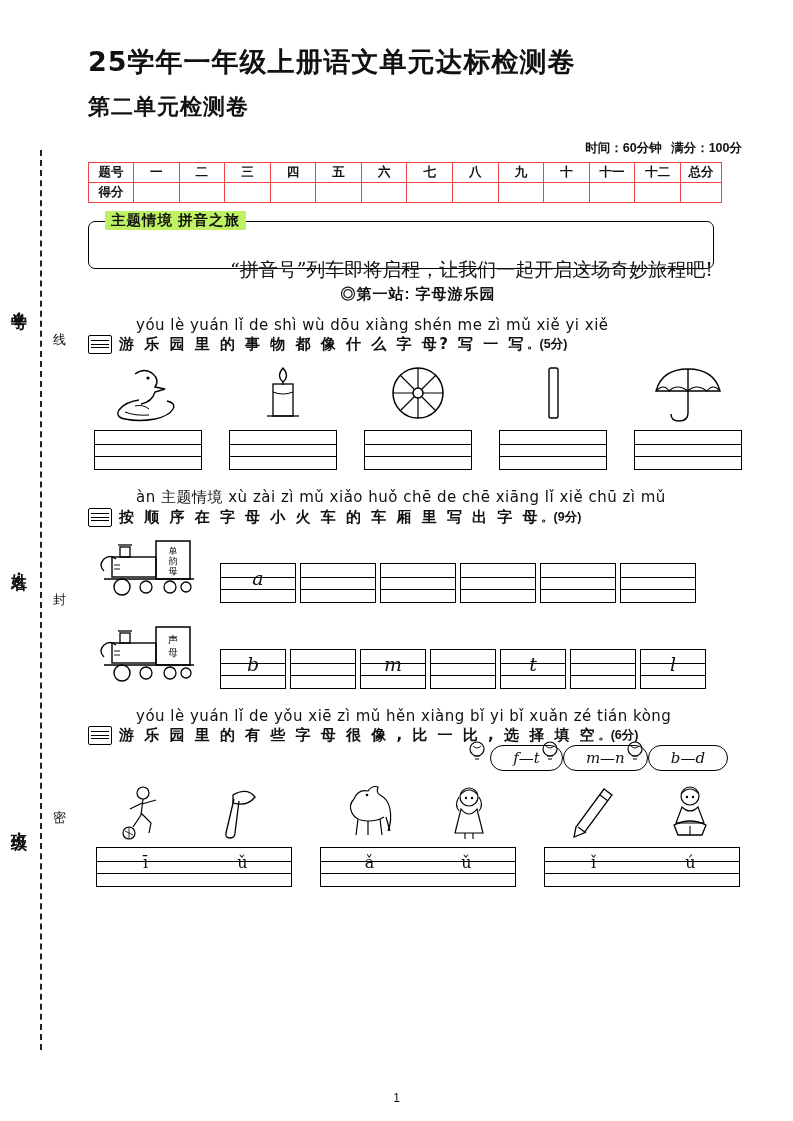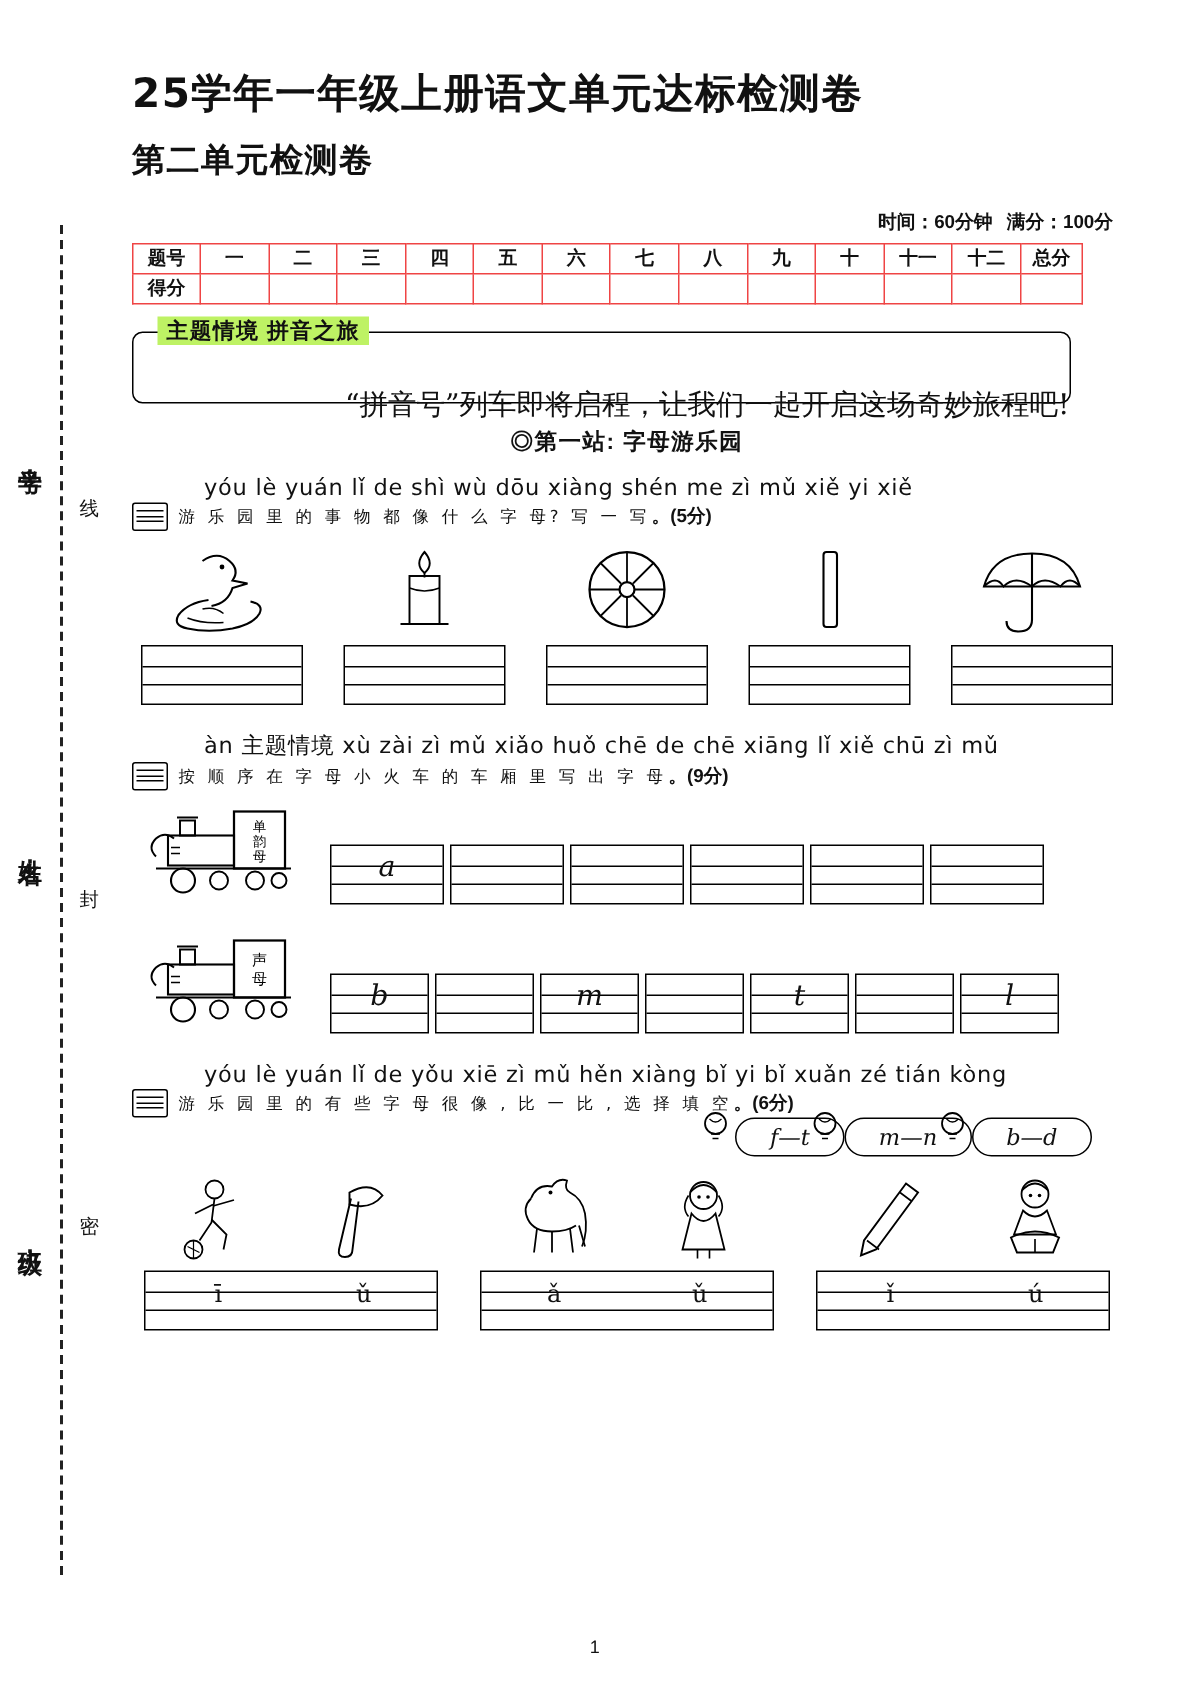--- a/index.html
+++ b/index.html
@@ -174,22 +174,22 @@
   .q-num i {
     position: absolute;
     left: 2px; right: 2px;
     height: 1.4px;
     background: #000;
   }
   .q-num i.a { top: 4px; }
   .q-num i.b { top: 7.5px; }
   .q-num i.c { top: 11px; }
   .q-text {
-    font-size: 11px;
-    font-weight: normal;
+    font-size: 15px;
+    font-weight: bold;
     letter-spacing: 2.5px;
     font-family: "DejaVu Sans", sans-serif;
     text-align: center;
   }
   .q-score {
     font-size: 12.5px;
     font-weight: bold;
     letter-spacing: 0;
     margin-left: 1px;
   }

